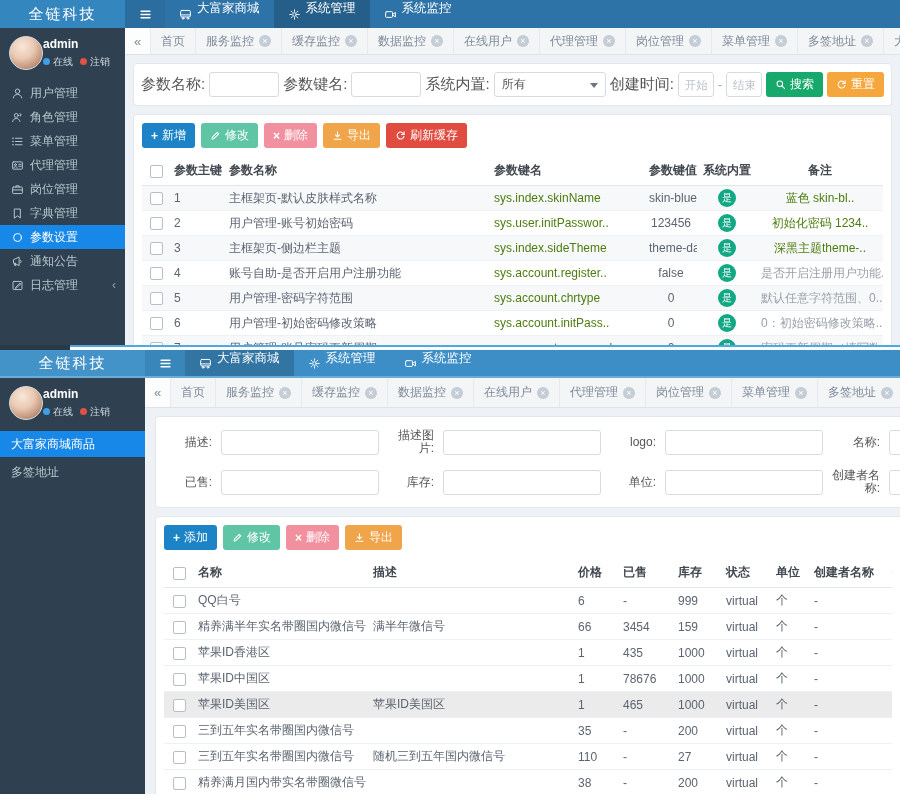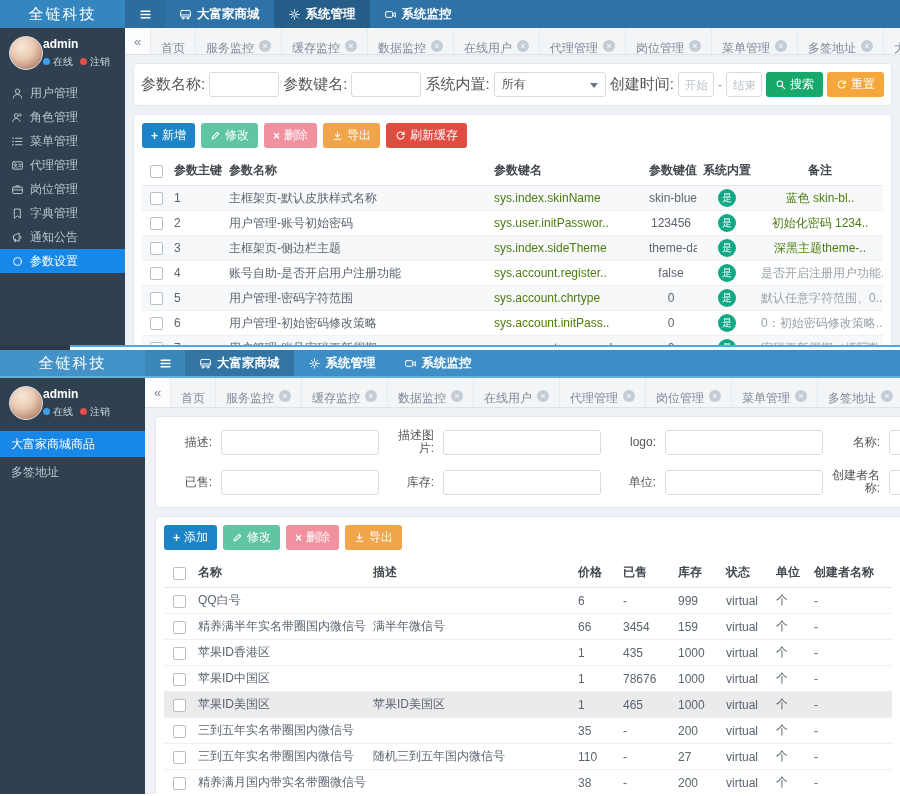--- a/index.html
+++ b/index.html
@@ -13,21 +13,21 @@
   
   .hdr{display:flex;height:28px;color:#fff;align-items:stretch;flex-shrink:0}
   .top .hdr{background:#2e73a7}
   .bottom .hdr{background:#3d8ec6;border-bottom:2px solid #68aed8}
   .logo{display:flex;align-items:center;justify-content:center;font-size:15px;letter-spacing:2px;flex-shrink:0}
   .top .logo{width:125px;background:#3486bf}
   .bottom .logo{width:145px;background:#4493c8}
   .hamb{width:40px;display:flex;align-items:center;justify-content:center;cursor:pointer;background:rgba(0,0,0,.05)}
   .hamb svg{width:15px;height:15px}
   .hnav{display:flex}
-  .hnav-item{display:flex;align-items:center;gap:5px;padding:0 14px;font-size:12.5px;font-weight:bold;cursor:pointer;white-space:nowrap}
+  .hnav-item{display:flex;gap:5px;padding:0 14px;font-size:12.5px;font-weight:normal;cursor:pointer;white-space:nowrap}
   .hnav-item.active{background:rgba(0,0,0,.18)}
   .ic{display:inline-flex;align-items:center;justify-content:center}
   .ic svg{width:13px;height:13px;fill:none;stroke:currentColor;stroke-width:1.2;stroke-linecap:round;stroke-linejoin:round}
 
   
   .body-row{display:flex;height:calc(100% - 28px)}
   .bottom .body-row{height:calc(100% - 30px - 5px)}
   .sidebar{background:#2f4050;color:#b8c7ce;flex-shrink:0;overflow:hidden}
   .top .sidebar{width:125px}
   .bottom .sidebar{width:145px}
@@ -44,21 +44,21 @@
   .menu-item{display:flex;align-items:center;gap:6px;height:24px;padding-left:11px;font-size:12px;cursor:pointer;position:relative}
   .bottom .menu-item{height:26px;margin-bottom:2px}
   .menu-item.active{background:#1787e8;color:#fff}
   .menu-item .chev{position:absolute;right:9px;color:#8fa3b3;font-size:12px}
 
   
   .main{flex:1;background:#eef1f5;overflow:hidden;display:flex;flex-direction:column;min-width:0}
   .tabbar{display:flex;align-items:stretch;background:#fdfdfe;border-bottom:1px solid #dfe3e9;height:27px;flex-shrink:0}
   .bottom .tabbar{height:30px}
   .tab-scroll{width:26px;display:flex;align-items:center;justify-content:center;color:#7e8a99;border-right:1px solid #e6eaef;cursor:pointer;font-size:13px;flex-shrink:0}
-  .tab{display:flex;gap:5px;padding:12px 10px;border-right:1px solid #e6eaef;color:#7e8a99;cursor:pointer;font-size:12px;white-space:nowrap;background:#f3f5f7}
+  .tab{display:flex;align-items:center;gap:5px;padding:12px 10px;border-right:1px solid #e6eaef;color:#7e8a99;cursor:pointer;font-size:12px;white-space:nowrap;background:#f3f5f7}
   .tab-close{width:12px;height:12px;border-radius:50%;background:#c4ccd5;color:#fff;font-size:9px;line-height:12px;text-align:center;flex-shrink:0}
 
   
   .content{flex:1;padding:8px;overflow:hidden}
   .bottom .content{padding:8px 0 0 10px}
   .box{background:#fff;border:1px solid #e3e7ec;border-radius:4px}
   .bottom .box{border-right:none;border-radius:4px 0 0 4px}
   .searchbox{padding:8px 7px;display:flex;align-items:center;gap:4px;white-space:nowrap;overflow:hidden}
   .f-label{color:#555;flex-shrink:0;font-size:15px}
   .inp{height:25px;border:1px solid #d6dbe1;border-radius:3px;padding:0 6px;font-size:11.5px;color:#555;outline:none;background:#fff;font-family:inherit;min-width:0}
@@ -217,36 +217,46 @@
             <span>岗位管理</span>
           </div>
           <div class="menu-item">
             <span class="ic">
               <svg viewBox="0 0 16 16">
                 <path d="M4.5 2.5h7v11l-3.5-2.7-3.5 2.7z"></path>
               </svg>
             </span>
             <span>字典管理</span>
           </div>
+          <div class="menu-item active">
+            <span class="ic">
+              <svg viewBox="0 0 16 16">
+                <circle cx="8" cy="8" r="4.8"></circle>
+              </svg>
+            </span>
+            <span>参数设置</span>
+          </div>
           <div class="menu-item">
             <span class="ic">
               <svg viewBox="0 0 16 16">
                 <path d="M3 6.3v3.4l7 3.3V3z"></path>
                 <path d="M3.8 10l.8 3h1.3l-.7-3M12 6.6a2.2 2.2 0 010 2.8"></path>
               </svg>
             </span>
             <span>通知公告</span>
           </div>
-          <div class="menu-item active">
-            <span class="ic">
-              <svg viewBox="0 0 16 16">
-                <circle cx="8" cy="8" r="4.8"></circle>
-              </svg>
-            </span>
-            <span>参数设置</span>
+          <div class="menu-item">
+            <span class="ic">
+              <svg viewBox="0 0 16 16">
+                <rect x="2.5" y="3" width="11" height="10" rx="1"></rect>
+                <path d="M6 10l5-5 1 1-5 5-1.4.4z"></path>
+              </svg>
+            </span>
+            <span>日志管理</span>
+            <span class="chev">‹</span>
           </div>
         </nav>
     </aside>
     <main class="main">
       <div class="tabbar">
         <div class="tab-scroll">«</div>
         <div style="display:flex">
             <div class="tab">
               <span>首页</span>
             </div>

